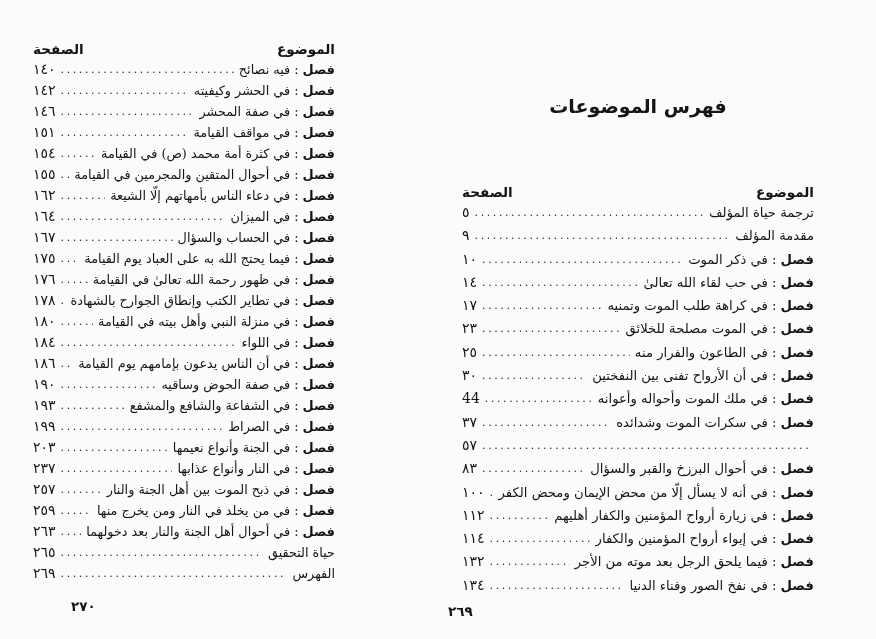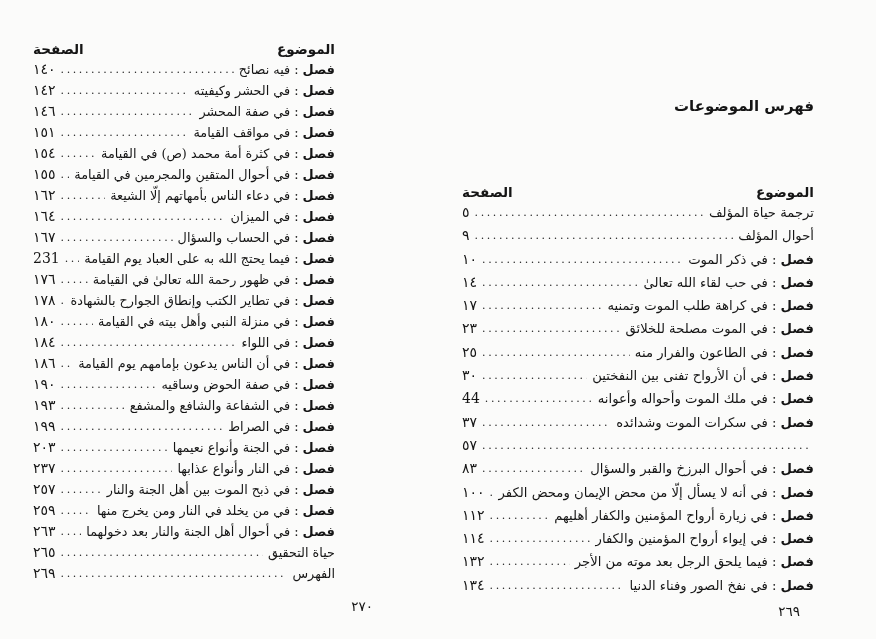--- a/index.html
+++ b/index.html
@@ -22,23 +22,23 @@
   .page {
     position: absolute;
     top: 0;
     height: 639px;
   }
   .page-left  { left: 33px;  width: 302px; }
   .page-right { left: 462px; width: 352px; }
 
   .book-title {
     margin: 93px 0 0 0;
-    font-size: 15px;
+    font-size: 19px;
     font-weight: 700;
-    text-align: right;
+    text-align: center;
     line-height: 26px;
     direction: rtl;
   }
   .page-right .toc-header { margin-top: 62px; }
   .page-left  .toc-header { margin-top: 38px; }
 
   .toc-header {
     display: flex;
     direction: rtl;
     justify-content: space-between;
@@ -80,22 +80,22 @@
   }
   .pg {
     flex: 0 0 auto;
     direction: ltr;
     font-size: 14px;
   }
 
   .folio {
     position: absolute;
     width: 100%;
-    text-align: right;
-    font-weight: 400;
+    text-align: left;
+    font-weight: 700;
     font-size: 13.5px;
     direction: rtl;
   }
   .page-left  .folio { top: 598px; left: 38px; }
   .page-right .folio { top: 603px; left: -14px; }
 </style>
 </head>
 <body>
 
 <div class="spread">
@@ -147,21 +147,21 @@
           <span class="pg">١٦٤</span>
         </div>
         <div class="toc-row">
           <span class="toc-title"><span class="lbl">فصل</span> : في الحساب والسؤال</span>
           <span class="dots"></span>
           <span class="pg">١٦٧</span>
         </div>
         <div class="toc-row">
           <span class="toc-title"><span class="lbl">فصل</span> : فيما يحتج الله به على العباد يوم القيامة</span>
           <span class="dots"></span>
-          <span class="pg">231</span>
+          <span class="pg">١٧٥</span>
         </div>
         <div class="toc-row">
           <span class="toc-title"><span class="lbl">فصل</span> : في ظهور رحمة الله تعالىٰ في القيامة</span>
           <span class="dots"></span>
           <span class="pg">١٧٦</span>
         </div>
         <div class="toc-row">
           <span class="toc-title"><span class="lbl">فصل</span> : في تطاير الكتب وإنطاق الجوارح بالشهادة</span>
           <span class="dots"></span>
           <span class="pg">١٧٨</span>
@@ -241,21 +241,21 @@
       <span>الموضوع</span>
       <span>الصفحة</span>
     </div>
     <div class="toc-list">
         <div class="toc-row">
           <span class="toc-title">ترجمة حياة المؤلف</span>
           <span class="dots"></span>
           <span class="pg">٥</span>
         </div>
         <div class="toc-row">
-          <span class="toc-title">أحوال المؤلف</span>
+          <span class="toc-title">مقدمة المؤلف</span>
           <span class="dots"></span>
           <span class="pg">٩</span>
         </div>
         <div class="toc-row">
           <span class="toc-title"><span class="lbl">فصل</span> : في ذكر الموت</span>
           <span class="dots"></span>
           <span class="pg">١٠</span>
         </div>
         <div class="toc-row">
           <span class="toc-title"><span class="lbl">فصل</span> : في حب لقاء الله تعالىٰ</span>

